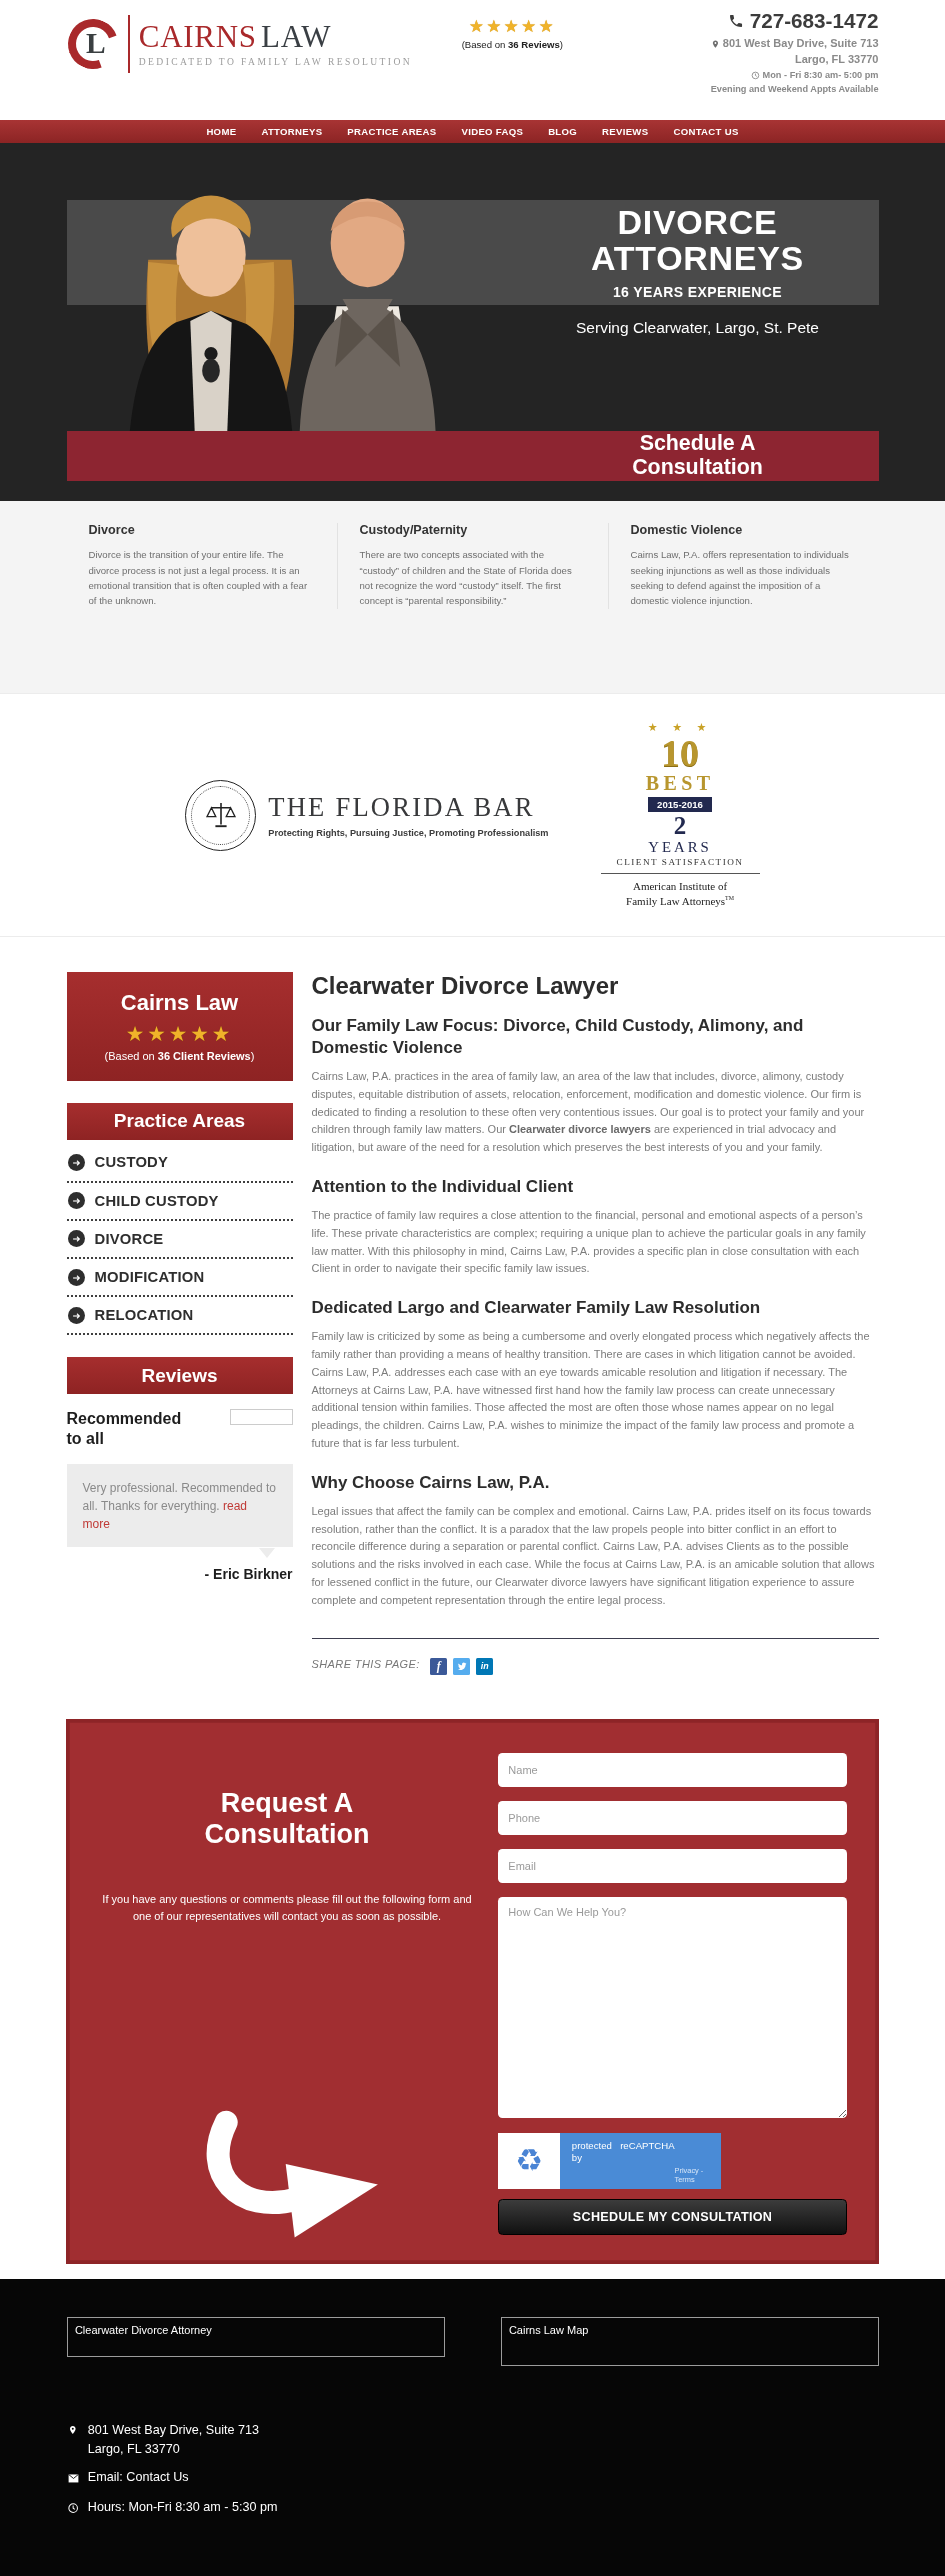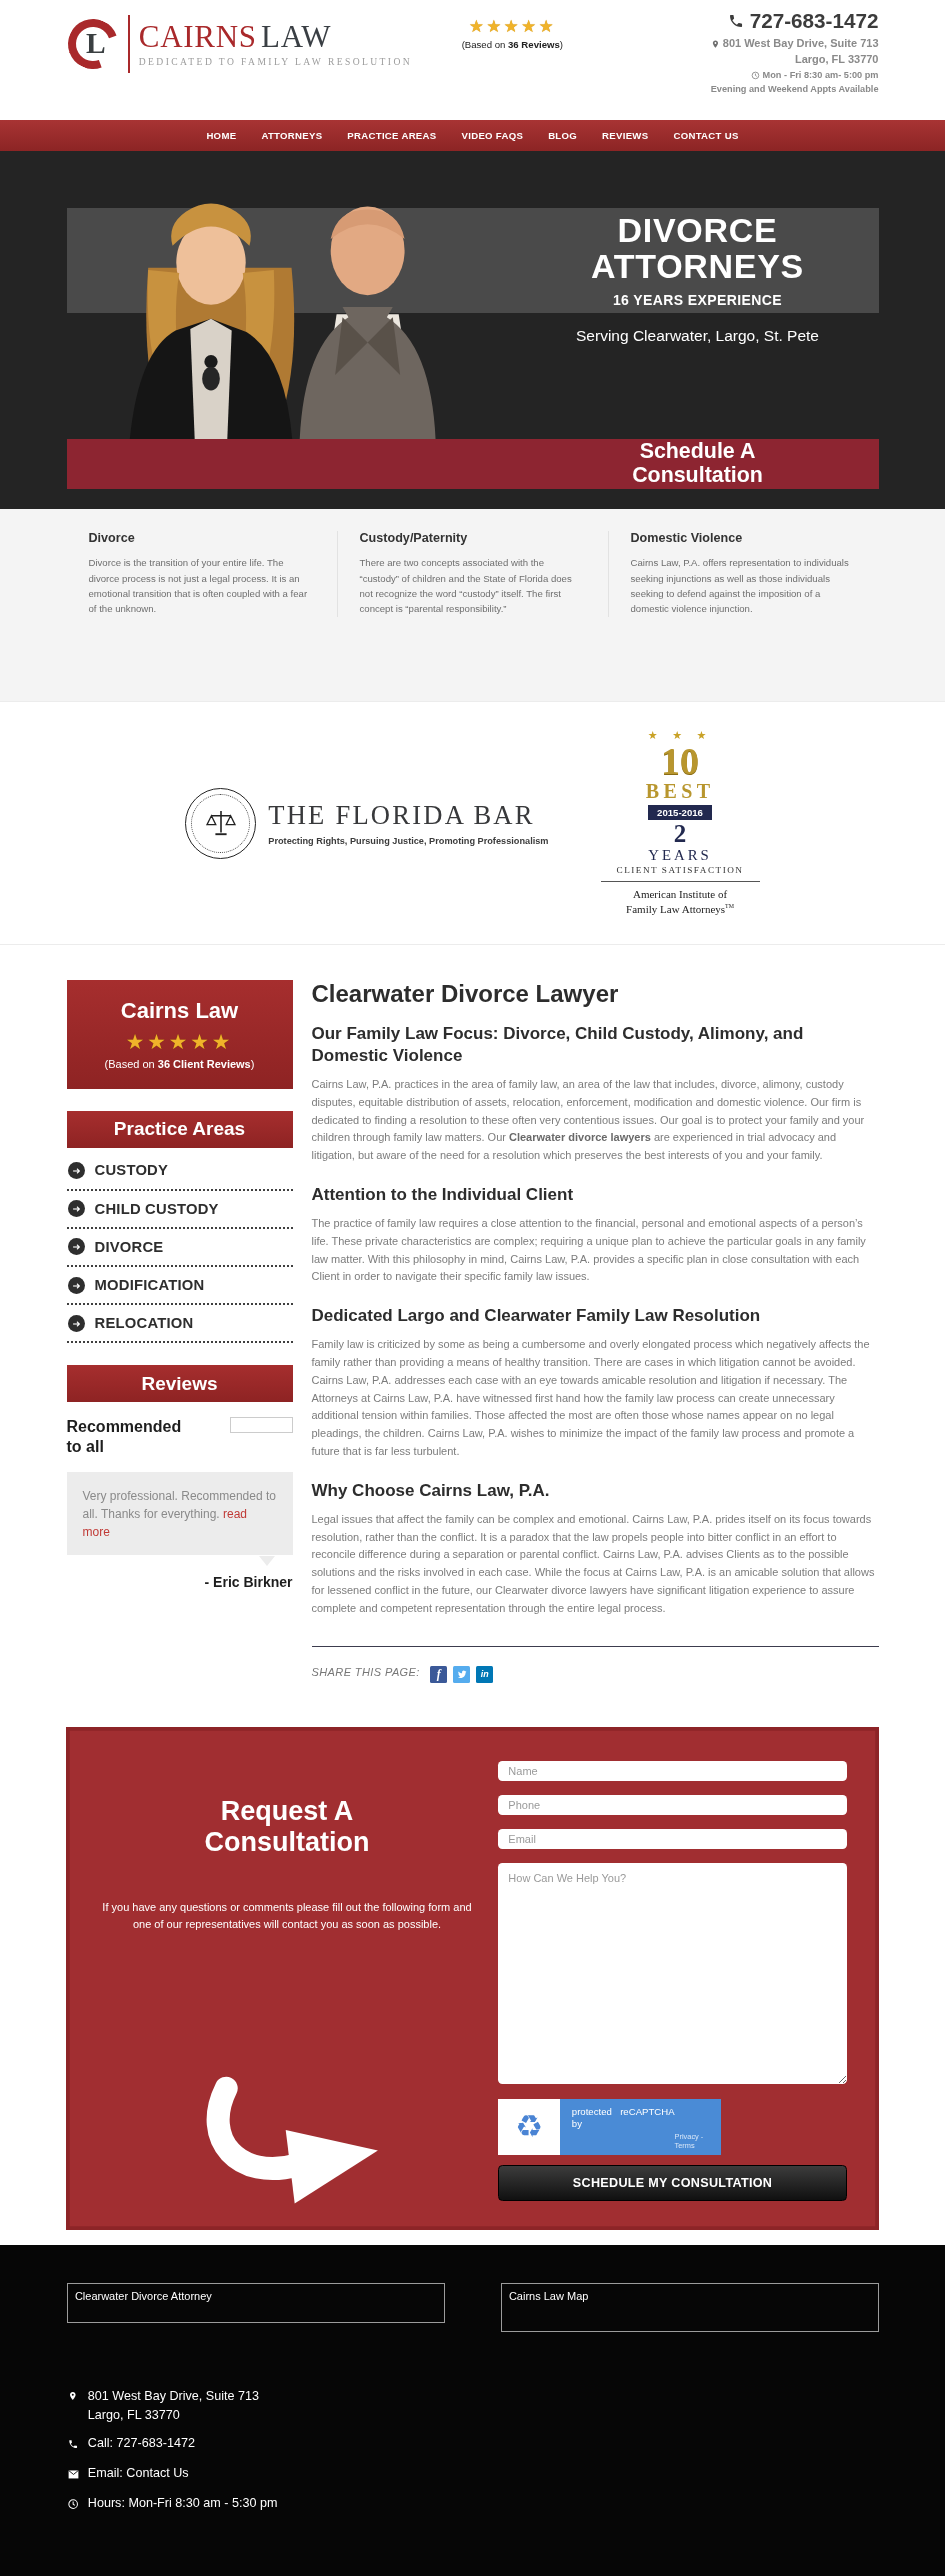--- a/index.html
+++ b/index.html
@@ -22,21 +22,21 @@
   .rating-block .stars { color:#f0b32a; font-size:17px; letter-spacing:2.2px; text-shadow:0 0 0.7px #c78f14; }
   .rating-block .based { font-size:9.6px; color:#222; margin-top:2.2px; }
   .rating-block .based b { font-weight:bold; }
   .contact-block { text-align:right; width:266px; flex:none; }
   .phone-row { display:flex; justify-content:flex-end; align-items:center; gap:5.9px; font-size:20.7px; font-weight:bold; color:#3c3c3c; cursor:pointer; }
   .addr { font-size:11px; font-weight:bold; color:#8a8a8a; line-height:1.45; margin-top:3px; }
   .hours { font-size:9.2px; font-weight:bold; color:#8a8a8a; line-height:1.5; margin-top:1.5px; }
   .icon-svg { display:inline-block; vertical-align:middle; }
 
   
-  .nav { height:31px; background:linear-gradient(#a83434,#8c2424); display:flex; align-items:center; justify-content:center; gap:25px; }
+  .nav { height:23px; background:linear-gradient(#a83434,#8c2424); display:flex; align-items:center; justify-content:center; gap:25px; }
   .nav a { color:#fff; font-size:9.6px; font-weight:bold; letter-spacing:0.3px; text-decoration:none; cursor:pointer; }
 
   
   .hero { height:358px; background:#242424; position:relative; overflow:hidden; }
   .hero .wrap { height:100%; }
   .hero-panel { position:absolute; left:0; right:0; top:57px; height:105px; background:#4a4a4a; }
   .hero-photo { position:absolute; left:11px; bottom:66px; z-index:2; }
   .hero-right { position:absolute; right:0; top:57px; width:362px; height:105px; z-index:3; display:flex; flex-direction:column; align-items:center; justify-content:center; color:#fff; }
   .hero-title { font-size:34px; font-weight:bold; letter-spacing:0.7px; line-height:1.05; text-align:center; }
   .hero-exp { font-size:14px; font-weight:bold; letter-spacing:0.4px; margin-top:7.4px; }
@@ -105,21 +105,21 @@
   .share-fb { font-family:"Liberation Serif", serif; font-size:11.8px; }
   .share-in { font-size:8.9px; }
 
   
   .consult { margin:0 66px; background:#a12e31; box-shadow:inset 0 0 0 3.7px #8d2427; display:flex; padding:34px 32px 29.5px; gap:22px; }
   .consult-left { width:52%; color:#fff; position:relative; }
   .consult-title { font-size:27px; font-weight:bold; text-align:center; line-height:1.15; margin-top:35px; }
   .consult-body { font-size:11px; text-align:center; line-height:1.6; max-width:443px; margin:41px auto 0; }
   .consult-arrow { position:absolute; left:50%; transform:translateX(-50%); bottom:-10.3px; }
   .consult-form { width:48%; }
-  .consult-form input { width:100%; height:20px; border:none; border-radius:4.4px; padding:0 10.3px; font-size:11px; color:#666; margin-bottom:14px; font-family:"Liberation Sans", sans-serif; }
+  .consult-form input { width:100%; height:34px; border:none; border-radius:4.4px; padding:0 10.3px; font-size:11px; color:#666; margin-bottom:14px; font-family:"Liberation Sans", sans-serif; }
   .consult-form input::placeholder, .consult-form textarea::placeholder { color:#9a9a9a; }
   .consult-form textarea { width:100%; height:221px; border:none; border-radius:4.4px; padding:8.9px 10.3px; font-size:11px; color:#666; resize:vertical; font-family:"Liberation Sans", sans-serif; }
   .recaptcha { width:223px; height:56px; margin:11.8px 0 10.3px; display:flex; cursor:pointer; }
   .recaptcha .left { width:62px; background:#fff; display:flex; align-items:center; justify-content:center; font-size:31px; color:#41720; color:#4a84d4; }
   .recaptcha .right { flex:1; background:#4a8bd6; color:#fff; padding:7.4px 0 4.4px 11.8px; display:flex; flex-direction:row; }
   .recaptcha .right .l1 { font-size:9.6px; line-height:1.25; }
   .recaptcha .right .l3 { font-size:7.4px; color:#d9e7f8; margin-top:auto; }
   .consult-submit { width:100%; height:36px; border:0.7px solid #000; border-radius:4.4px; background:linear-gradient(#3c3c3c,#101010); color:#fff; font-size:12.6px; font-weight:bold; letter-spacing:0.3px; cursor:pointer; font-family:"Liberation Sans", sans-serif; }
 
   
@@ -384,28 +384,20 @@
       <div class="f-row">
         <span class="fi">
           <svg width="9.6" height="11.8" viewBox="0 0 24 24" fill="#fff">
               <path d="M12 2C8.1 2 5 5.1 5 9c0 5.2 7 13 7 13s7-7.8 7-13c0-3.9-3.1-7-7-7zm0 9.5A2.5 2.5 0 1 1 12 6.5a2.5 2.5 0 0 1 0 5z"></path>
             </svg>
         </span>
         <span><span>801 West Bay Drive, Suite 713</span><br><span>Largo, FL 33770</span></span>
       </div>
       <div class="f-row">
         <span class="fi">
-          <svg width="10.3" height="10.3" viewBox="0 0 24 24" fill="#fff">
-              <path d="M6.6 10.8c1.5 2.9 3.8 5.2 6.7 6.7l2.2-2.2c.3-.3.7-.4 1-.2 1.1.4 2.3.6 3.6.6.6 0 1 .4 1 1V20c0 .6-.4 1-1 1C10.7 21 3 13.3 3 4c0-.6.4-1 1-1h3.5c.6 0 1 .4 1 1 0 1.2.2 2.5.6 3.6.1.3 0 .7-.2 1l-2.3 2.2z"></path>
-            </svg>
-        </span>
-        <span>Call: 727-683-1472</span>
-      </div>
-      <div class="f-row">
-        <span class="fi">
           <svg width="11" height="8.9" viewBox="0 0 24 20" fill="#fff">
               <path d="M1 1h22v18H1z"></path>
               <path d="M1 1l11 9L23 1" fill="none" stroke="#060606" stroke-width="2"></path>
             </svg>
         </span>
         <span><span>Email: </span><span class="f-link">Contact Us</span></span>
       </div>
       <div class="f-row">
         <span class="fi">
           <svg width="10.3" height="10.3" viewBox="0 0 24 24">

